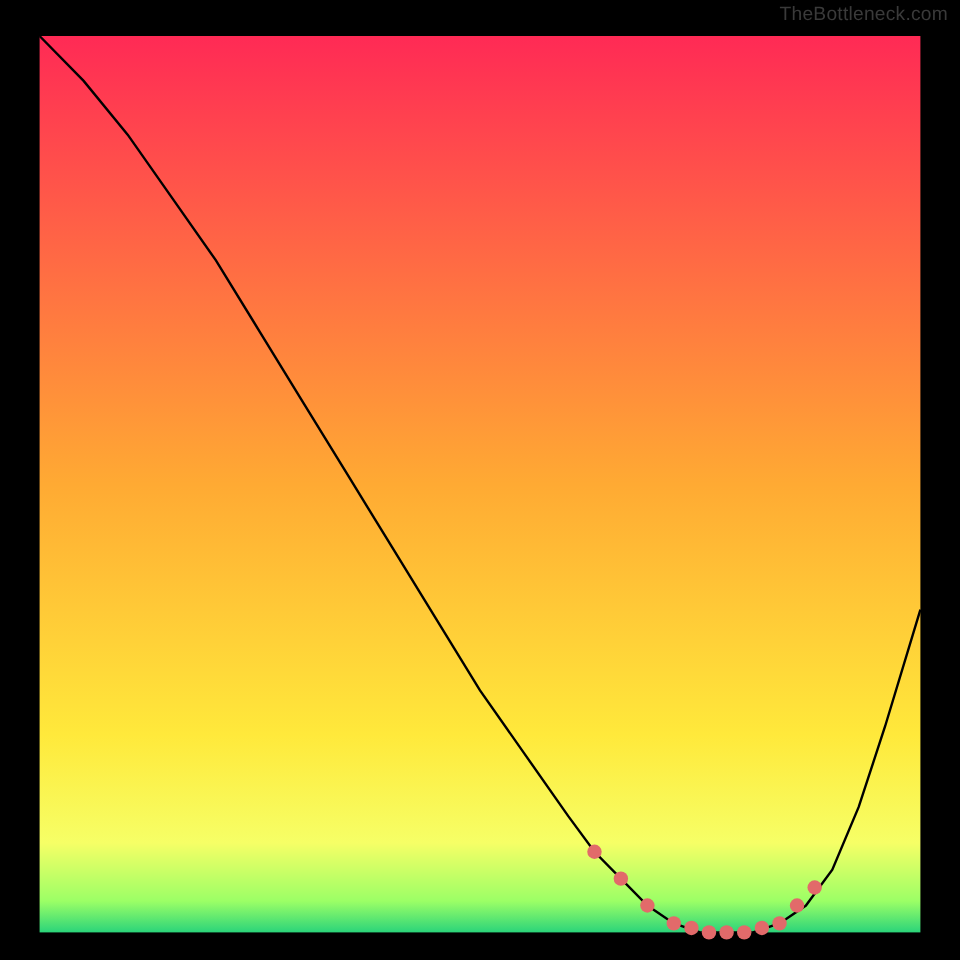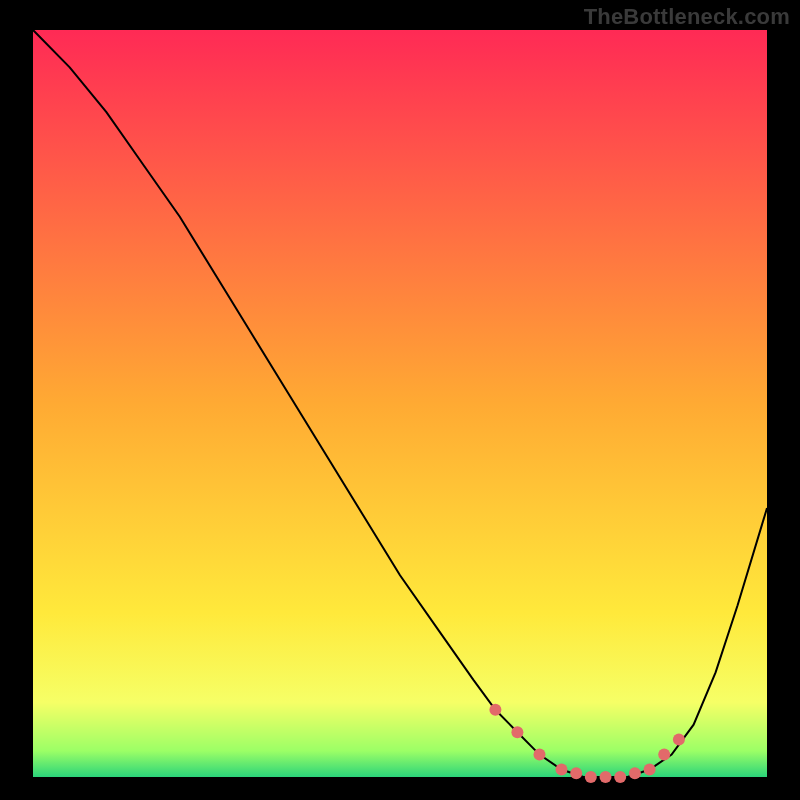--- a/index.html
+++ b/index.html
@@ -15,22 +15,22 @@
     position: relative;
     width: 800px;
     height: 800px;
     background: #000000;
   }
   .watermark {
     position: absolute;
     top: 4px;
     right: 10px;
     color: #3a3a3a;
-    font-size: 22px;
-    font-weight: 700;
+    font-size: 16px;
+    font-weight: 400;
     letter-spacing: 0.2px;
     user-select: none;
   }
   svg {
     position: absolute;
     left: 0;
     top: 0;
   }
 </style>
 </head>

